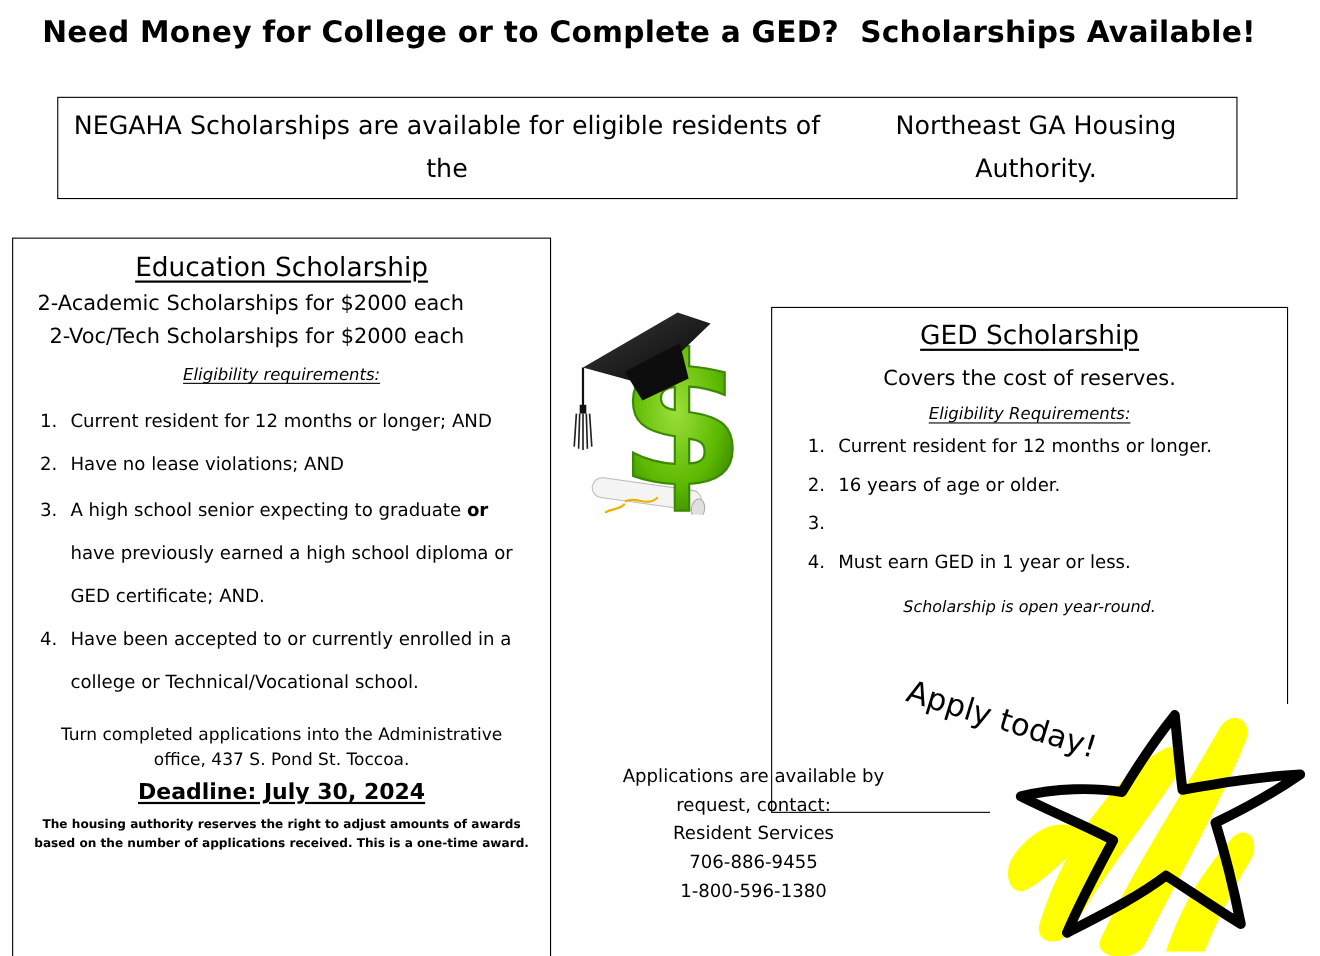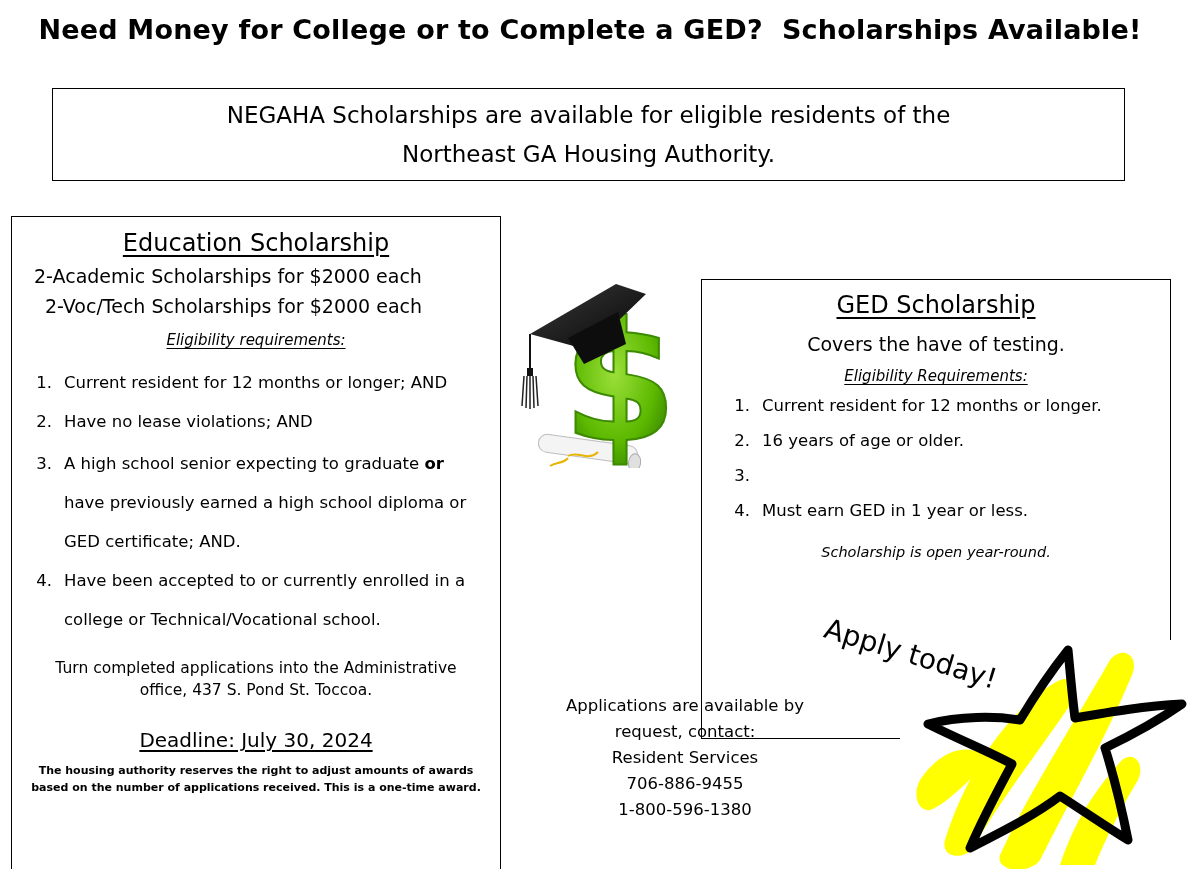--- a/index.html
+++ b/index.html
@@ -26,21 +26,21 @@
       letter-spacing: 0.2px;
       white-space: pre;
     }
     .banner {
       position: absolute;
       left: 52px; top: 88px;
       width: 1073px; height: 93px;
       border: 1.5px solid #000;
       box-sizing: border-box;
       display: flex;
-      flex-direction: column;
+      flex-direction: row;
       align-items: center;
       justify-content: center;
       font-size: 23px;
       line-height: 39px;
       text-align: center;
     }
     .box {
       position: absolute;
       border: 1.5px solid #000;
       box-sizing: border-box;
@@ -93,24 +93,24 @@
     .bold-or { font-weight: bold; }
     .turn-in {
       text-align: center;
       font-size: 15.5px;
       line-height: 22px;
       margin-top: 18px;
     }
     .deadline {
       text-align: center;
       font-size: 20px;
-      font-weight: normal;
+      font-weight: bold;
       text-decoration: underline;
       text-underline-offset: 3px;
-      margin-top: 27px;
+      margin-top: 6px;
     }
     .fine-print {
       text-align: center;
       font-size: 11px;
       line-height: 17px;
       margin-top: 10px;
       padding: 0 10px;
       font-weight: bold;
     }
     .ged .subtitle {
@@ -224,21 +224,21 @@
     <polygon points="60,66 110,40 118,72 76,92" fill="#0d0d0d"></polygon>
 
     <line x1="22" y1="62" x2="22" y2="98" stroke="#111" stroke-width="2"></line>
     <rect x="19" y="96" width="6" height="8" fill="#111"></rect>
     <path d="M16 104 L14 134 M19 104 L18 136 M22 104 L22 137 M25 104 L26 136 M28 104 L30 134" stroke="#222" stroke-width="1.5"></path>
   </svg>
 </div>
 
 <div class="box ged">
   <div class="box-title">GED Scholarship</div>
-  <div class="subtitle">Covers the have of testing.</div>
+  <div class="subtitle">Covers the cost of reserves.</div>
   <div class="elig">Eligibility Requirements:</div>
   <ul class="req-list">
     <li class="req-item">
       <span class="req-num">1.</span>
       <span class="req-text">Current resident for 12 months or longer.</span>
     </li>
     <li class="req-item">
       <span class="req-num">2.</span>
       <span class="req-text">16 years of age or older.</span>
     </li>

